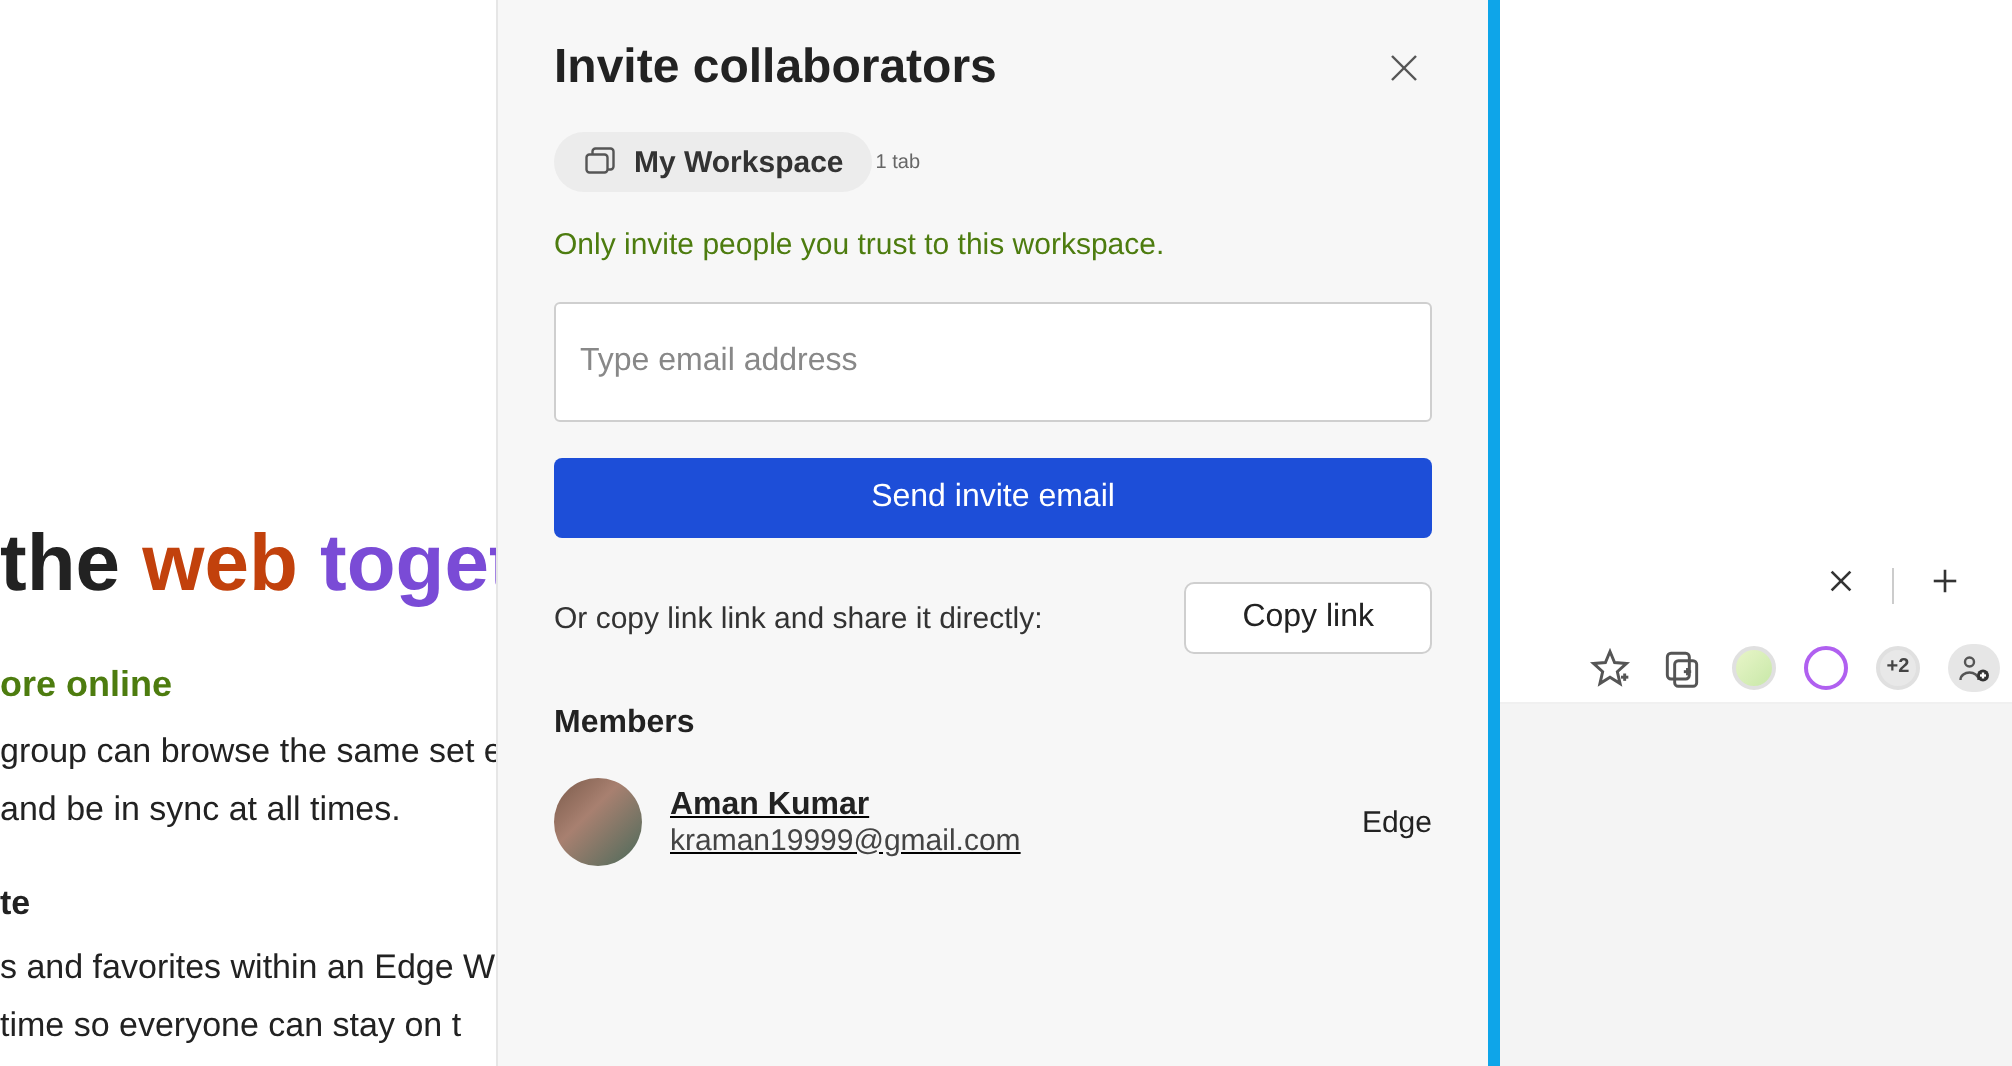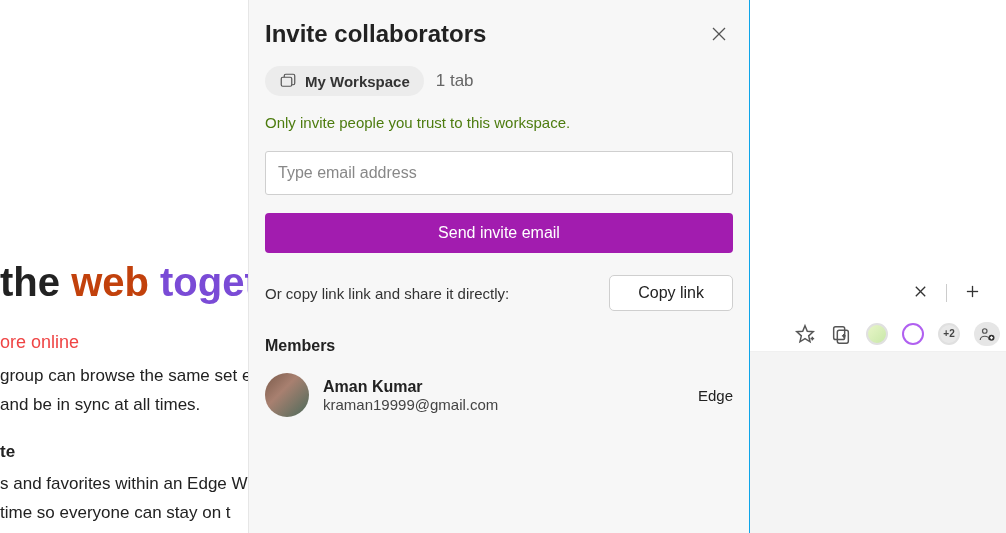--- a/index.html
+++ b/index.html
@@ -11,69 +11,69 @@
     position: absolute; left: 0; top: 0; right: 0; bottom: 0;
     padding: 0;
   }
   .bg-headline {
     position: absolute; left: 0; top: 260px;
     font-size: 40px; font-weight: 600; color: #222;
     white-space: nowrap;
   }
   .bg-headline .accent1 { color: #c2410c; }
   .bg-headline .accent2 { color: #7a4bd6; }
-  .bg-sub1 { position: absolute; left: 0; top: 332px; font-size: 18px; font-weight: 400; color: #ef4444; }
+  .bg-sub1 { position: absolute; left: 0; top: 332px; font-size: 18px; font-weight: 700; color: #4d7c0f; }
   .bg-p1 { position: absolute; left: 0; top: 362px; font-size: 17px; color: #222; line-height: 1.7; max-width: 260px; }
   .bg-sub2 { position: absolute; left: 0; top: 442px; font-size: 17px; font-weight: 600; color: #222; }
   .bg-p2 { position: absolute; left: 0; top: 470px; font-size: 17px; color: #222; line-height: 1.7; max-width: 260px; }
 
   
   .panel {
     position: absolute;
     left: 248px; top: 0;
     width: 502px; height: 533px;
     background: #f7f7f7;
     border-left: 1px solid #e6e6e6;
-    border-right: 1px solid #0ea5e9;
-    padding: 20px 16px;
+    border-right: 6px solid #0ea5e9;
+    padding: 20px 28px;
   }
   .panel-header {
     display: flex; justify-content: space-between; align-items: center;
     margin-bottom: 18px;
   }
   .panel-title { font-size: 24px; font-weight: 600; color: #222; }
   .close-btn {
     width: 28px; height: 28px; display:flex; align-items:center; justify-content:center;
     cursor: pointer; color: #555; border-radius: 4px;
   }
   .close-btn svg { width: 16px; height: 16px; }
 
-  .workspace-row { display: flex; align-items: center; gap: 12px; margin-bottom: 18px; }
+  .workspace-row { display: flex; align-items: center; gap: 2px; margin-bottom: 18px; }
   .workspace-pill {
     display: inline-flex; align-items: center; gap: 8px;
     background: #ececec; border-radius: 18px;
     padding: 6px 14px; font-size: 15px; font-weight: 600; color: #333;
   }
   .workspace-pill svg { width: 18px; height: 18px; color: #555; }
-  .tab-count { font-size: 17px; color: #666; }
+  .tab-count { font-size: 10px; color: #666; }
 
   .trust-text { font-size: 15px; color: #4d7c0f; margin-bottom: 20px; }
 
   .email-input {
-    width: 100%; height: 44px;
+    width: 100%; height: 60px;
     border: 1px solid #cfcfcf; background: #fff;
     padding: 0 12px; font-size: 16px; color: #333;
     border-radius: 3px; outline: none;
     margin-bottom: 18px;
   }
   .email-input::placeholder { color: #888; }
 
   .send-btn {
     width: 100%; height: 40px;
-    background: #a21caf; color: #fff;
+    background: #1d4ed8; color: #fff;
     border: none; border-radius: 4px;
     font-size: 16px; cursor: pointer;
     margin-bottom: 22px;
   }
 
   .copy-row {
     display: flex; align-items: center; justify-content: space-between;
     margin-bottom: 26px;
   }
   .copy-text { font-size: 15px; color: #333; }
@@ -87,21 +87,21 @@
 
   .member-row {
     display: flex; align-items: center; justify-content: space-between;
   }
   .member-left { display: flex; align-items: center; gap: 14px; }
   .avatar {
     width: 44px; height: 44px; border-radius: 50%;
     background: linear-gradient(135deg, #7a5a4a 0%, #a88070 40%, #4a6a5a 100%);
     flex-shrink: 0;
   }
-  .member-info { display: flex; flex-direction: column; }
+  .member-info { display: flex; flex-direction: column; text-decoration: underline; }
   .member-name { font-size: 16px; font-weight: 600; color: #222; }
   .member-email { font-size: 15px; color: #444; }
   .member-role { font-size: 15px; color: #222; }
 
   
   .tabstrip {
     position: absolute; left: 750px; top: 278px; right: 0; height: 30px;
     display: flex; align-items: center; justify-content: flex-end; gap: 18px;
     padding-right: 26px;
   }

